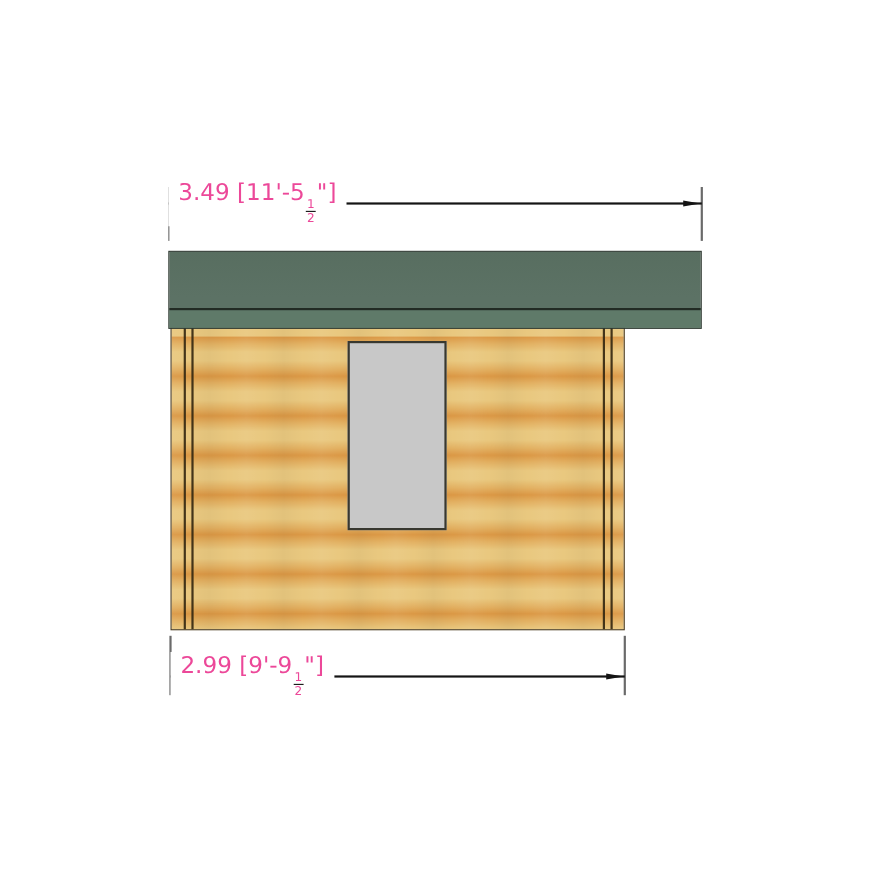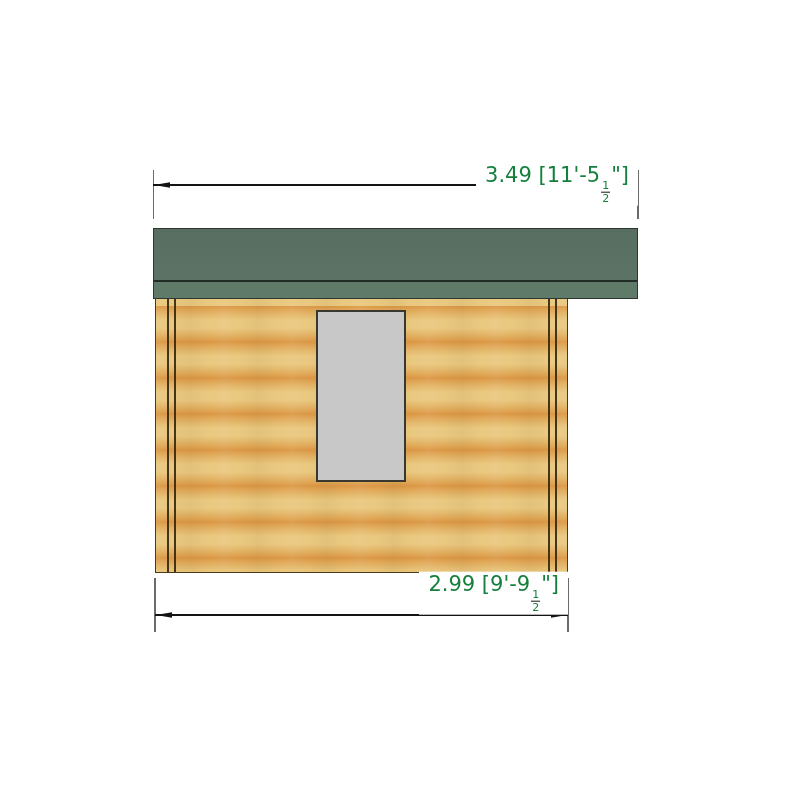--- a/index.html
+++ b/index.html
@@ -19,25 +19,25 @@
     background: #6a6a6a;
   }
   .dim-line {
     position: absolute;
     height: 1.5px;
     background: #141414;
   }
   .dim-arrow { position: absolute; display: block; }
   .dim-label {
     position: absolute;
-    text-align: right;
+    text-align: left;
     transform: translateY(-50%);
     z-index: 3;
     font-size: 21px;
-    color: #15803d;
+    color: #ec4899;
     white-space: nowrap;
   }
   .dim-label .bubble {
     display: inline-block;
     background: #ffffff;
     padding: 0 9px;
   }
   .frac {
     display: inline-flex;
     flex-direction: column;
@@ -142,21 +142,21 @@
   <div>
     <div class="ext-line" style="left:154px; top:578px; height:54px;"></div>
     <div class="ext-line" style="left:567px; top:578px; height:54px;"></div>
     <div class="dim-line" style="left:155px; top:614px; width:413px;"></div>
     <svg class="dim-arrow" style="left:156px; top:611px;" width="16" height="8">
       <polygon points="0,4 16,1.2 16,6.8" fill="#141414"></polygon>
     </svg>
     <svg class="dim-arrow" style="left:551px; top:611px;" width="16" height="8">
       <polygon points="16,4 0,1.2 0,6.8" fill="#141414"></polygon>
     </svg>
-    <div class="dim-label" style="left:155px; width:413px; top:593px;">
+    <div class="dim-label" style="left:155px; width:413px; top:614px;">
       <span class="bubble">
         <span>2.99 [9'-9</span><span class="frac">
             <span class="num">1</span>
             <span class="den">2</span>
           </span><span>"]</span>
       </span>
     </div>
   </div>
 
 </div>

